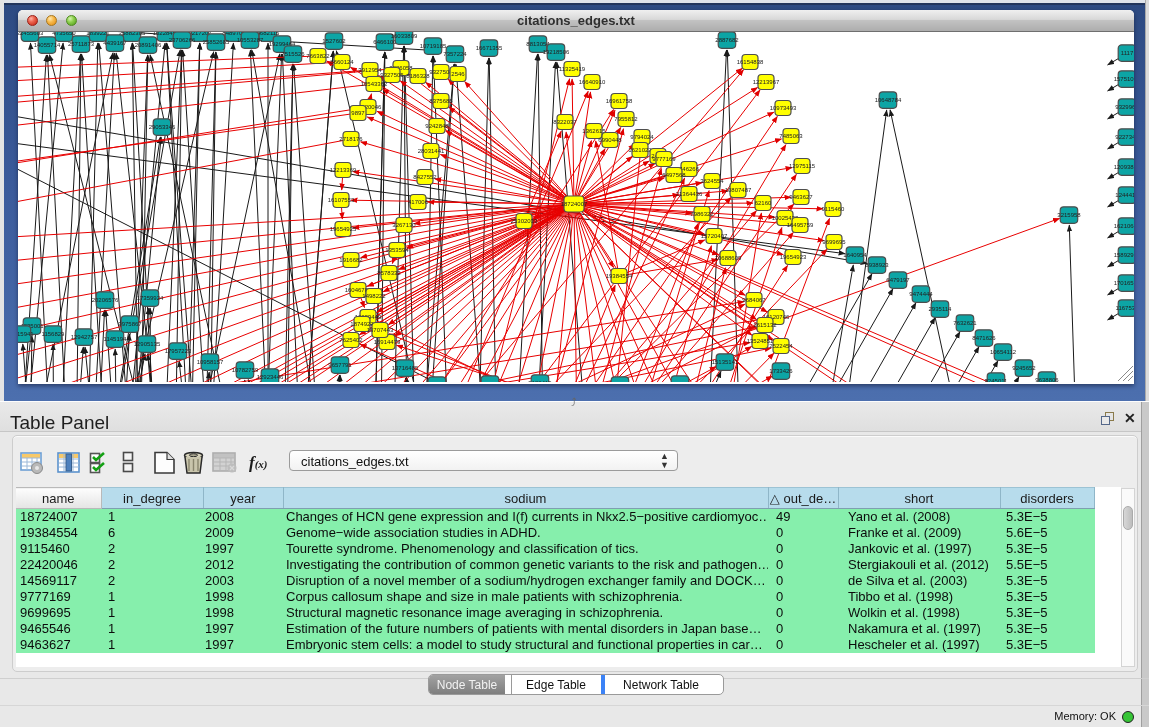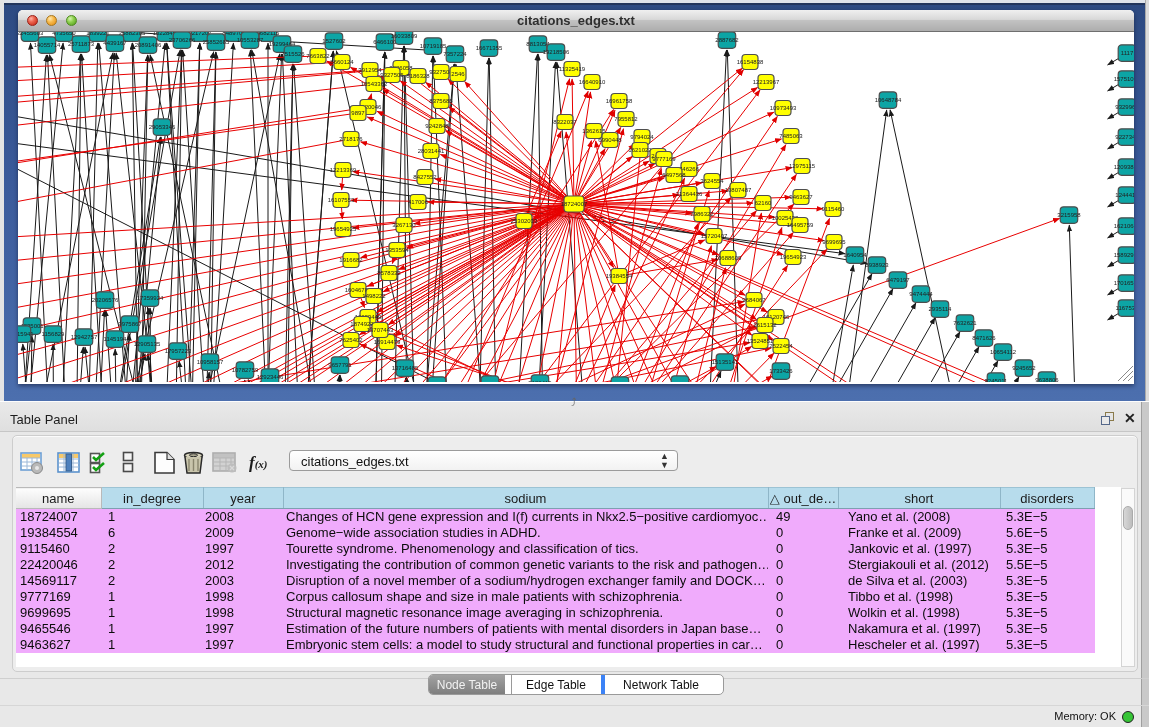--- a/index.html
+++ b/index.html
@@ -25,37 +25,37 @@
 #cursor { position:absolute; left:571px; top:396px; width:12px; height:12px; color:#666; font-size:11px; z-index:40; }
 #lgray { position:absolute; left:0; top:0; width:4px; height:401px; background:#e4e4e4; }
 #rgray { position:absolute; right:0; top:0; width:4px; height:401px; background:#dcdcdc; border-left:1px solid #aaa; }
 #tgray { position:absolute; left:0; top:0; width:1149px; height:3px; background:#dfe3ea; }
 
 
 #tpanel { position:absolute; left:0; top:401px; width:1149px; height:326px;
   background:#e8e8e8; border-top:1px solid #fdfdfd; }
 #tp-head { position:absolute; left:0; top:1px; width:1149px; height:29px;
   background:linear-gradient(180deg,#e9e9e9,#dfdfdf); border-bottom:1px solid #c6c6c6; }
-#tp-head .t { position:absolute; left:10px; top:9px; font-size:13px; color:#1e1e1e; }
+#tp-head .t { position:absolute; left:10px; top:9px; font-size:19px; color:#1e1e1e; }
 #tp-float { position:absolute; left:1101px; top:9px; width:13px; height:13px; }
 #tp-close { position:absolute; left:1124px; top:7px; font-size:14px; font-weight:bold; color:#222; }
 #tp-inner { position:absolute; left:12px; top:33px; width:1126px; height:237px;
   background:#ededed; border:1px solid #cdcdcd; border-radius:5px; box-shadow:inset 0 1px 0 #fbfbfb; }
 #rstrip { position:absolute; right:0px; top:0px; width:8px; height:326px; background:#c9c9c9; border-left:1px solid #9f9f9f; }
 
 
 .ic { position:absolute; top:49px; }
 #drop { position:absolute; left:289px; top:48px; width:389px; height:21px; background:linear-gradient(180deg,#ffffff,#f2f2f2);
   border:1px solid #9b9b9b; border-radius:4px; }
 #drop span { position:absolute; left:11px; top:3px; font-size:13px; color:#111; }
 #drop .arr { position:absolute; right:8px; top:1px; font-size:9px; color:#333; line-height:9px; }
 
 
 #tbl { position:absolute; left:0; top:0; width:1078px; border-collapse:collapse; table-layout:fixed;
-  font-size:13px; color:#0c0c0c; background:#f0abfc; }
+  font-size:13px; color:#0c0c0c; background:#86efac; }
 #tbl col.w0 { width:85px; } #tbl col.w1 { width:102px; } #tbl col.w2 { width:80px; }
 #tbl col.w3 { width:485px; } #tbl col.w4 { width:70px; } #tbl col.w5 { width:162px; } #tbl col.w6 { width:94px; }
 #tbl th { height:21px; font-weight:normal; font-size:13px; text-align:center; color:#1a1a1a;
   background:#b7dcec; border-right:1px solid #8fb6c8; border-bottom:1px solid #7e9fb0; border-top:1px solid #9cc3d4; padding:0; overflow:hidden; white-space:nowrap; }
 #tbl th.h0 { background:linear-gradient(180deg,#fdfdfd,#e4e4e4); border:1px solid #b9b9b9; border-left:none; }
 #tbl td { height:16px; padding:0 0 0 3px; white-space:nowrap; overflow:hidden; border:none; }
 #tbl td.c0 { padding-left:4px; } #tbl td.c1 { padding-left:7px; } #tbl td.c2 { padding-left:2px; }
 #tbl td.c3 { padding-left:3px; } #tbl td.c4 { padding-left:8px; } #tbl td.c5 { padding-left:10px; } #tbl td.c6 { padding-left:6px; }
 #tblwrap { position:absolute; left:16px; top:85px; width:1105px; height:180px; background:#fff; overflow:hidden; }
 #vsb { position:absolute; left:1121px; top:86px; width:14px; height:179px; background:#fafafa; border:1px solid #d4d4d4; }

